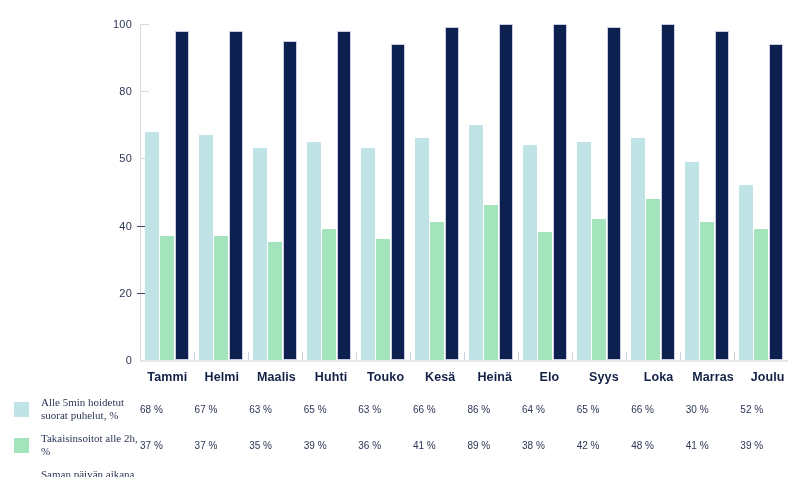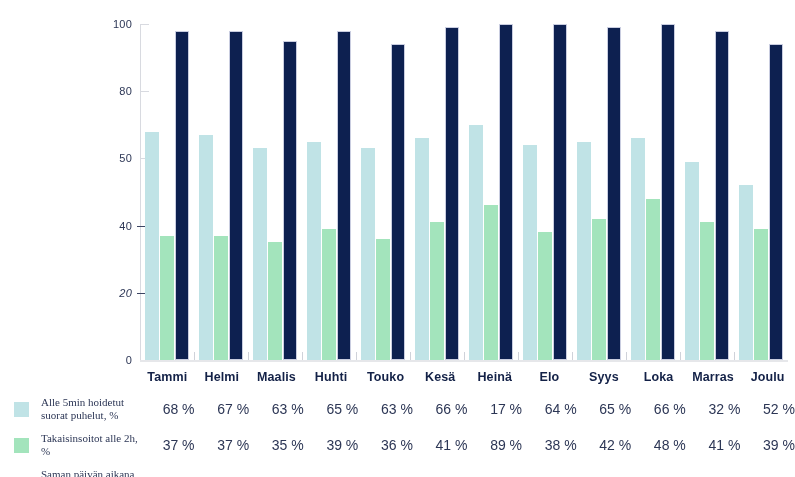--- a/index.html
+++ b/index.html
@@ -129,23 +129,23 @@
   .hdr-blank { width: 140px; }
   th.month {
     font-size: 12.5px;
     font-weight: bold;
     color: #132147;
     text-align: center;
     padding: 4px 0 7px 0;
     letter-spacing: .1px;
   }
   td.val {
-    font-size: 14px;
+    font-size: 10px;
     color: #2c3655;
-    text-align: right;
+    text-align: left;
     vertical-align: middle;
     padding: 5px 0;
     white-space: nowrap;
   }
   td.legend-cell {
     padding: 5px 0 5px 14px;
     vertical-align: middle;
     font-family: Liberation Serif, serif;
   }
   .legend-inner {
@@ -172,21 +172,21 @@
 
 <div id="page">
 
   <div class="plot-wrap">
 
     <div class="y-axis-labels">
       <div class="y-tick-label" style="top:14px;">100</div>
       <div class="y-tick-label" style="top:81.2px;">80</div>
       <div class="y-tick-label" style="top:148.4px;">50</div>
       <div class="y-tick-label" style="top:215.6px;text-align:right;">40</div>
-      <div class="y-tick-label" style="top:282.8px;font-style:italic;">20</div>
+      <div class="y-tick-label" style="top:282.8px;">20</div>
       <div class="y-tick-label" style="top:350px;">0</div>
     </div>
 
     <div class="axis-line"></div>
     <div class="axis-tick" style="top:14px;"></div>
     <div class="axis-tick" style="top:81px;"></div>
     <div class="axis-tick" style="top:148px;"></div>
     <div class="axis-tick major" style="top:216px;"></div>
     <div class="axis-tick major" style="top:283px;"></div>
 
@@ -284,25 +284,25 @@
                 <span class="swatch s0"></span>
                 <span class="legend-text">Alle 5min hoidetut<br>suorat puhelut, %</span>
               </div>
             </td>
             <td class="val">68 %</td>
             <td class="val">67 %</td>
             <td class="val">63 %</td>
             <td class="val">65 %</td>
             <td class="val">63 %</td>
             <td class="val">66 %</td>
-            <td class="val">17 %</td>
+            <td class="val">86 %</td>
             <td class="val">64 %</td>
             <td class="val">65 %</td>
             <td class="val">66 %</td>
-            <td class="val">32 %</td>
+            <td class="val">30 %</td>
             <td class="val">52 %</td>
           </tr>
           <tr>
             <td class="legend-cell">
               <div class="legend-inner">
                 <span class="swatch s1"></span>
                 <span class="legend-text">Takaisinsoitot alle 2h, %</span>
               </div>
             </td>
             <td class="val">37 %</td>

